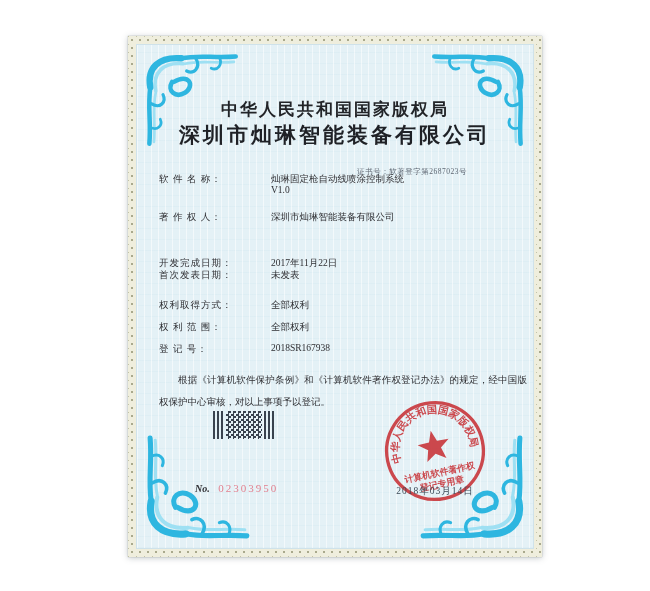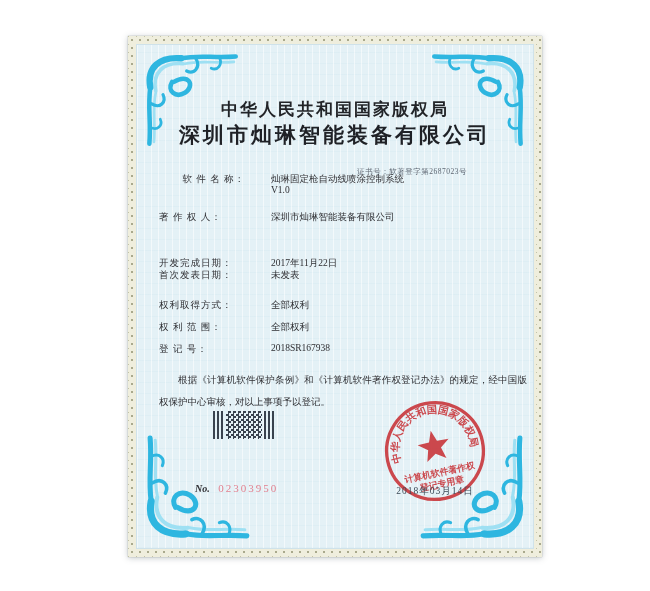--- a/index.html
+++ b/index.html
@@ -49,21 +49,21 @@
     text-align:center; font-weight:bold; font-size:21px; letter-spacing:3px; color:#1f2126;
   }
   .cert-no-line {
     position:absolute; top:122px; right:66px;
     font-size:7.5px; color:#5d6672; letter-spacing:.5px;
   }
   .field { position:absolute; left:22px; font-size:9.5px; color:#2f2f33; }
   .field .lbl { display:inline-block; width:86px; letter-spacing:1px; }
   .field .val { position:absolute; left:112px; top:0; white-space:nowrap; }
   .field .val2 { position:absolute; left:112px; top:12px; }
-  .f0 { top:128px;text-align:right; } .f1 { top:166px; }
+  .f0 { top:128px; } .f1 { top:166px; }
   .f2 { top:212px; } .f3 { top:224px; } .f4 { top:254px;font-family:Liberation Mono, monospace; }
   .f5 { top:276px; } .f6 { top:298px; }
   .statement {
     position:absolute; top:324px; left:22px; width:368px;
     font-size:9.5px; line-height:22px; color:#2f2f33;
     text-indent:2em; text-align:justify;
   }
   
   .barcode { position:absolute; left:76px; top:366px; width:62px; height:28px; display:flex; }
   .barcode .bars {

